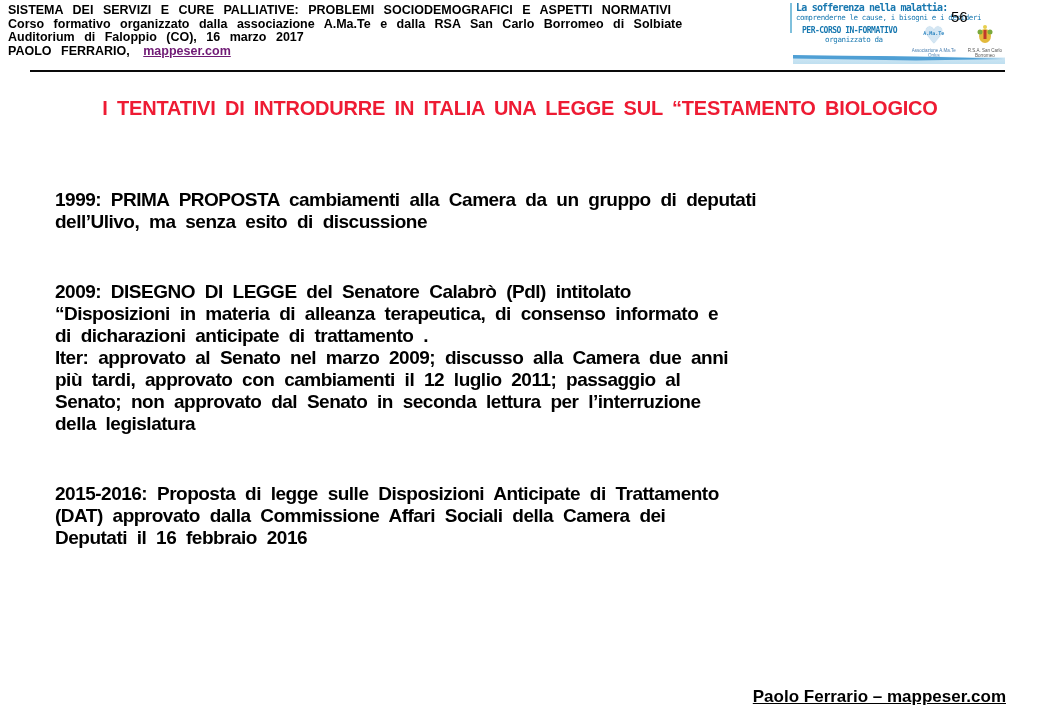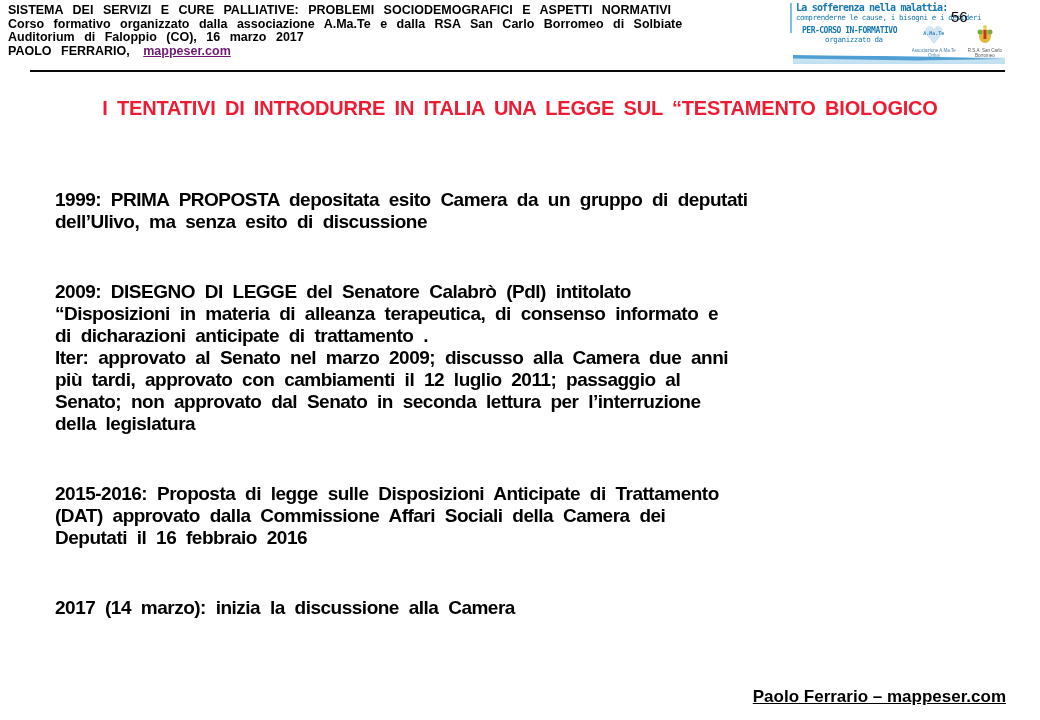--- a/index.html
+++ b/index.html
@@ -99,30 +99,29 @@
     </div>
   </div>
 
   <div class="page-number">56</div>
 
   <div class="rule"></div>
 
   <h1 class="title">I TENTATIVI DI INTRODURRE IN ITALIA UNA LEGGE SUL “TESTAMENTO BIOLOGICO</h1>
 
   <div class="body-block">
-    <p class="para">1999: PRIMA PROPOSTA depositata esito Camera da un gruppo di deputati
+    <p class="para">1999: PRIMA PROPOSTA cambiamenti alla Camera da un gruppo di deputati
 dell’Ulivo, ma senza esito di discussione</p>
     <p class="para">2009: DISEGNO DI LEGGE del Senatore Calabrò (Pdl) intitolato
 “Disposizioni in materia di alleanza terapeutica, di consenso informato e
 di dicharazioni anticipate di trattamento .
 Iter: approvato al Senato nel marzo 2009; discusso alla Camera due anni
 più tardi, approvato con cambiamenti il 12 luglio 2011; passaggio al
 Senato; non approvato dal Senato in seconda lettura per l’interruzione
 della legislatura</p>
     <p class="para">2015-2016: Proposta di legge sulle Disposizioni Anticipate di Trattamento
 (DAT) approvato dalla Commissione Affari Sociali della Camera dei
 Deputati il 16 febbraio 2016</p>
-    <p class="para">2017 (14 marzo): inizia la discussione alla Camera</p>
   </div>
 
   <div class="footer">Paolo Ferrario – mappeser.com</div>
 
 </div>
 
 </body></html>

